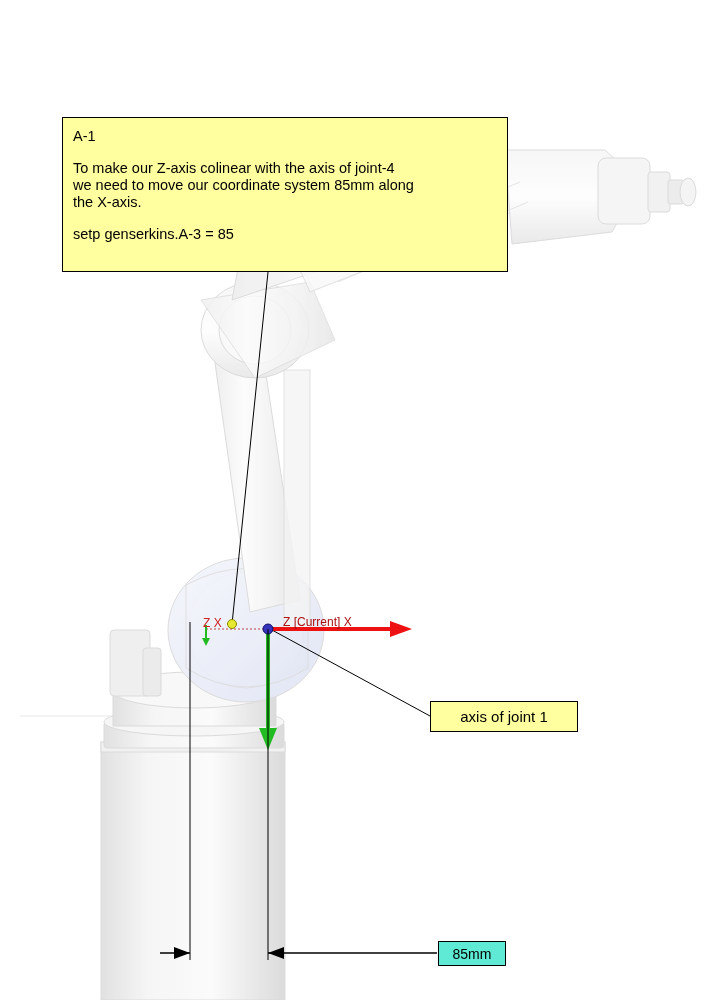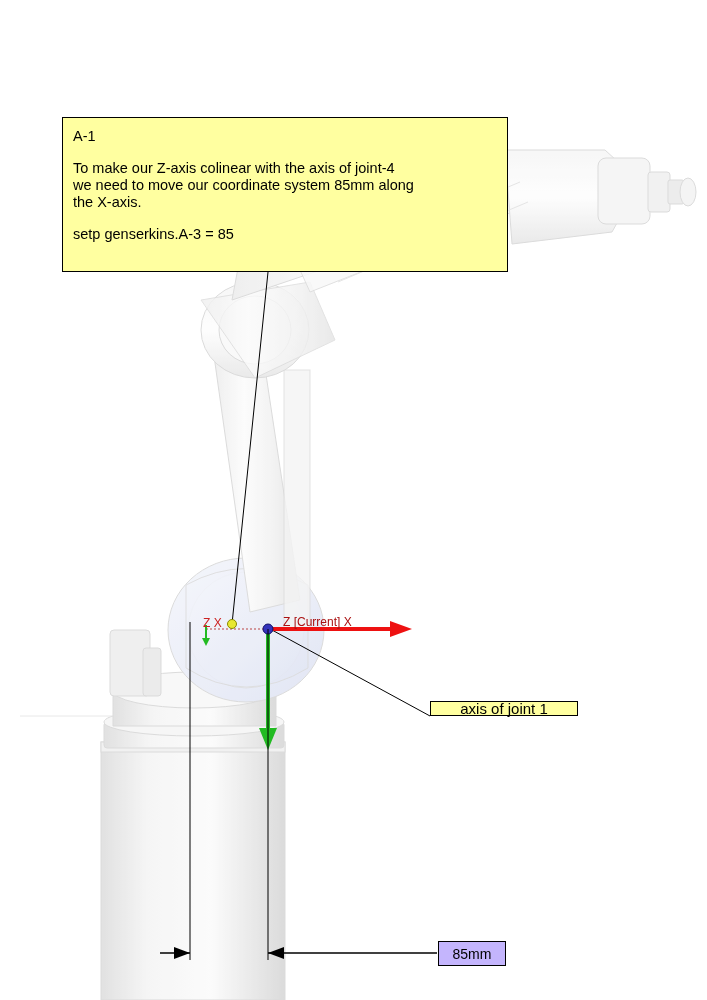--- a/index.html
+++ b/index.html
@@ -43,35 +43,35 @@
     color: #000000;
     white-space: nowrap;
   }
   #callout-a1 .gap {
     height: 15px;
   }
   #callout-joint {
     left: 430px;
     top: 701px;
     width: 148px;
-    height: 15px;
+    height: 31px;
     display: flex;
     align-items: center;
     justify-content: center;
   }
   #callout-joint .label {
     font-size: 15px;
     color: #000000;
   }
   #callout-dim {
     left: 438px;
     top: 941px;
     width: 68px;
     height: 25px;
-    background: #c4b5fd;
+    background: #5eead4;
     display: flex;
     align-items: center;
     justify-content: center;
   }
   #callout-dim .label {
     font-size: 14px;
     color: #000000;
   }
   
   .axis-label {

